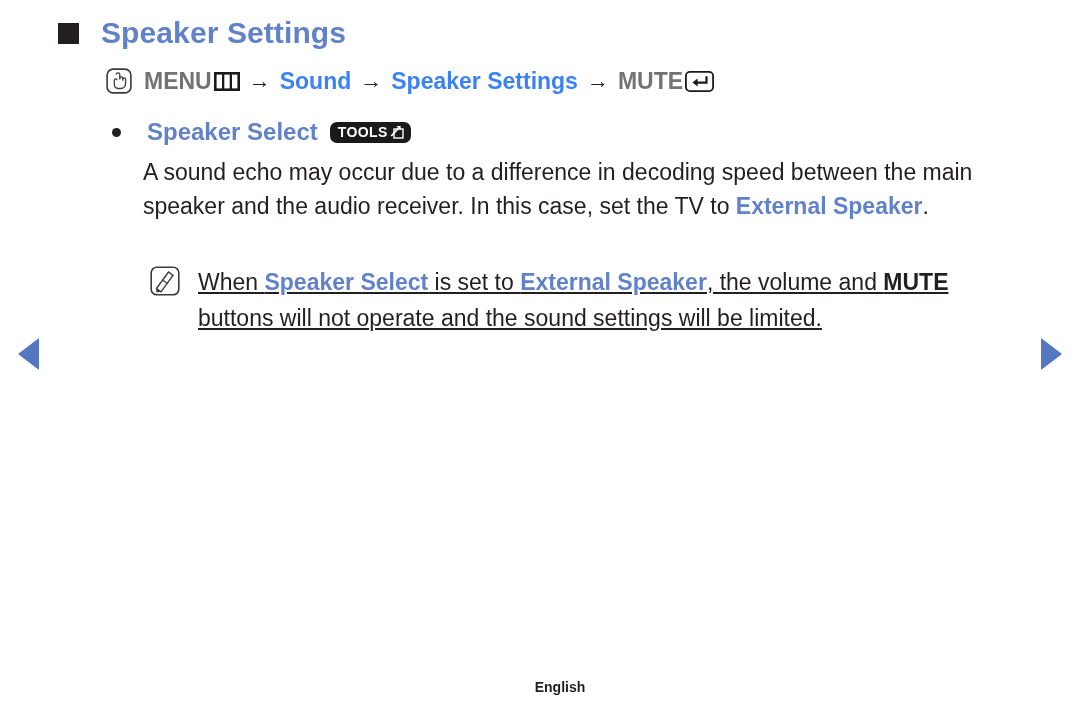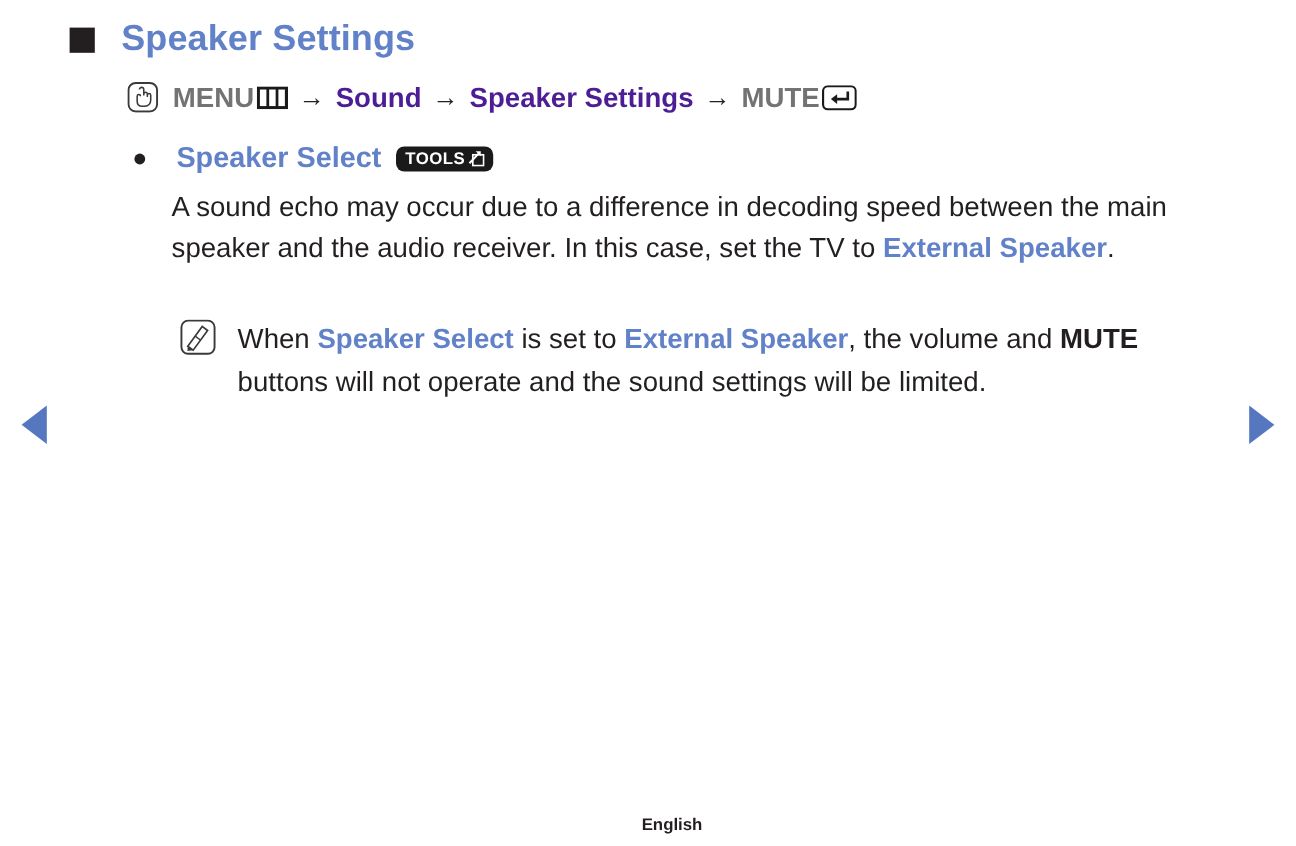--- a/index.html
+++ b/index.html
@@ -46,21 +46,21 @@
     left: 106px;
     top: 68px;
     display: flex;
     align-items: center;
     font-size: 23px;
     font-weight: bold;
     line-height: 1;
     white-space: nowrap;
   }
   .menu-path .seg-dark { color: #737373; }
-  .menu-path .seg-blue { color: #4c1d95; }
+  .menu-path .seg-blue { color: #3b82f6; }
   .menu-path .arrow {
     color: #231f20;
     font-weight: normal;
     font-size: 22px;
     margin: 0 9px;
     display: inline-block;
   }
 
   
   .icon-hand {
@@ -149,20 +149,21 @@
   }
 
   
   .note-block {
     position: absolute;
     left: 150px;
     top: 264px;
     width: 880px;
     display: flex;
     align-items: flex-start;
+    text-decoration: underline;
   }
   .icon-note {
     width: 30px;
     height: 30px;
     flex: 0 0 auto;
     margin-top: 2px;
     display: block;
   }
   .note-text {
     margin-left: 18px;

